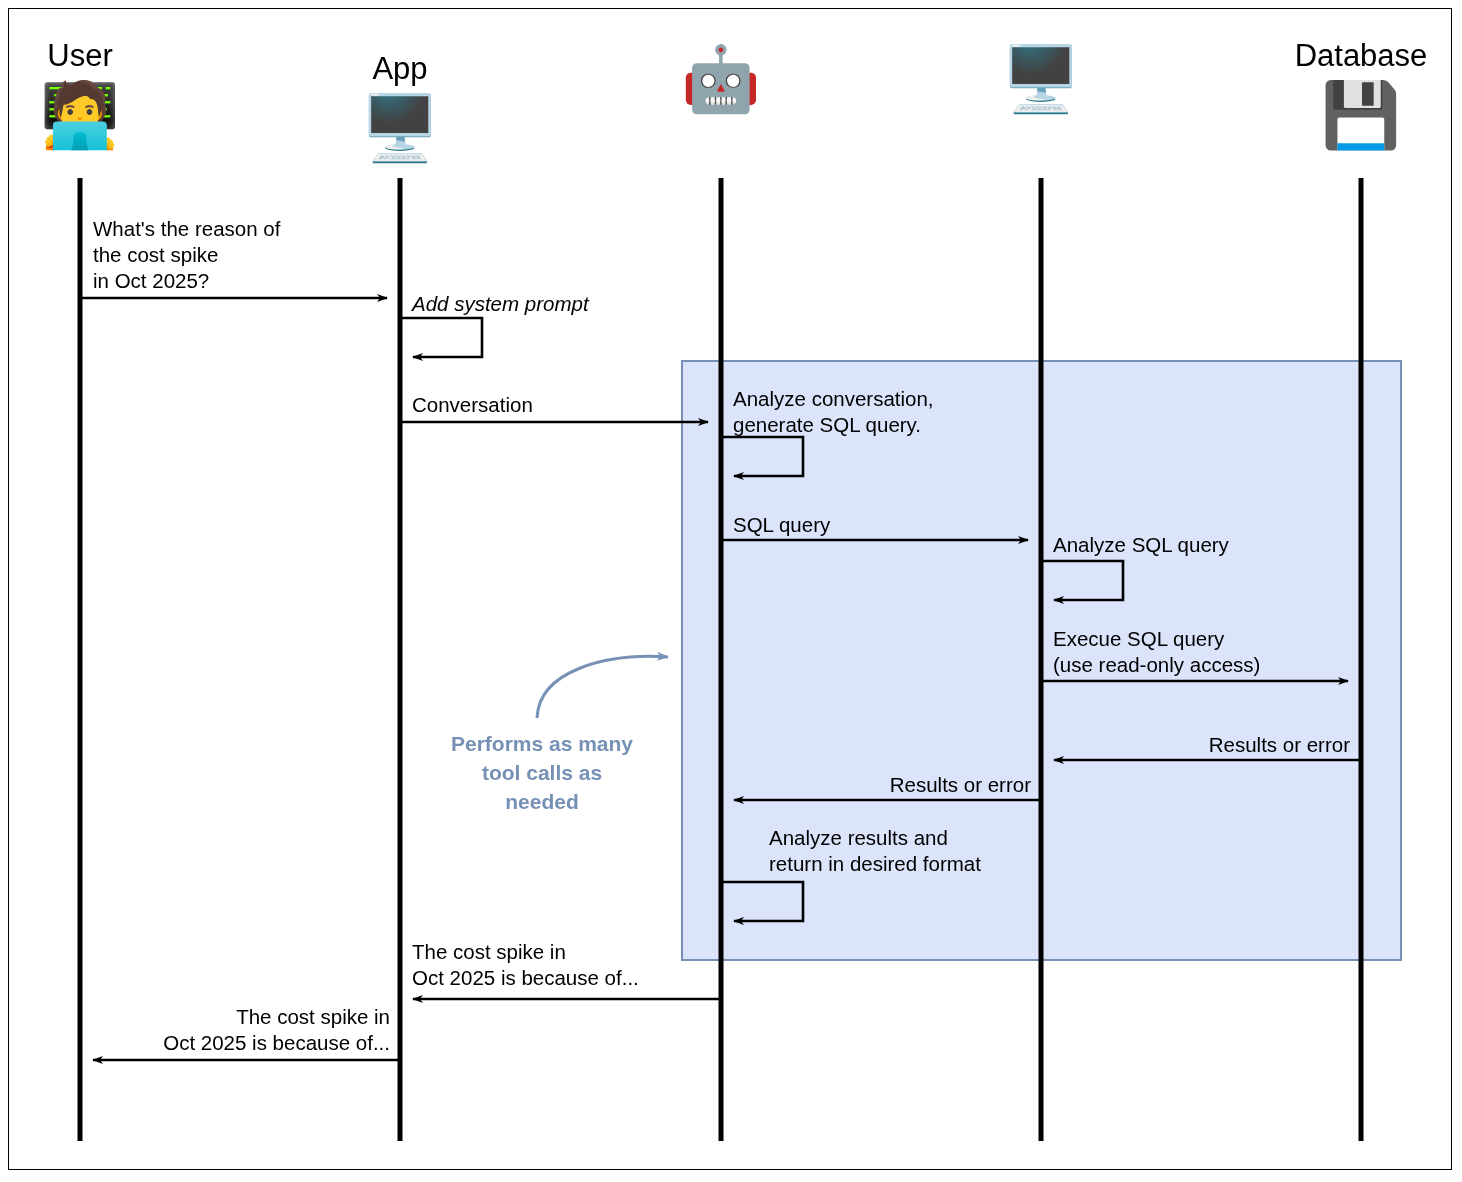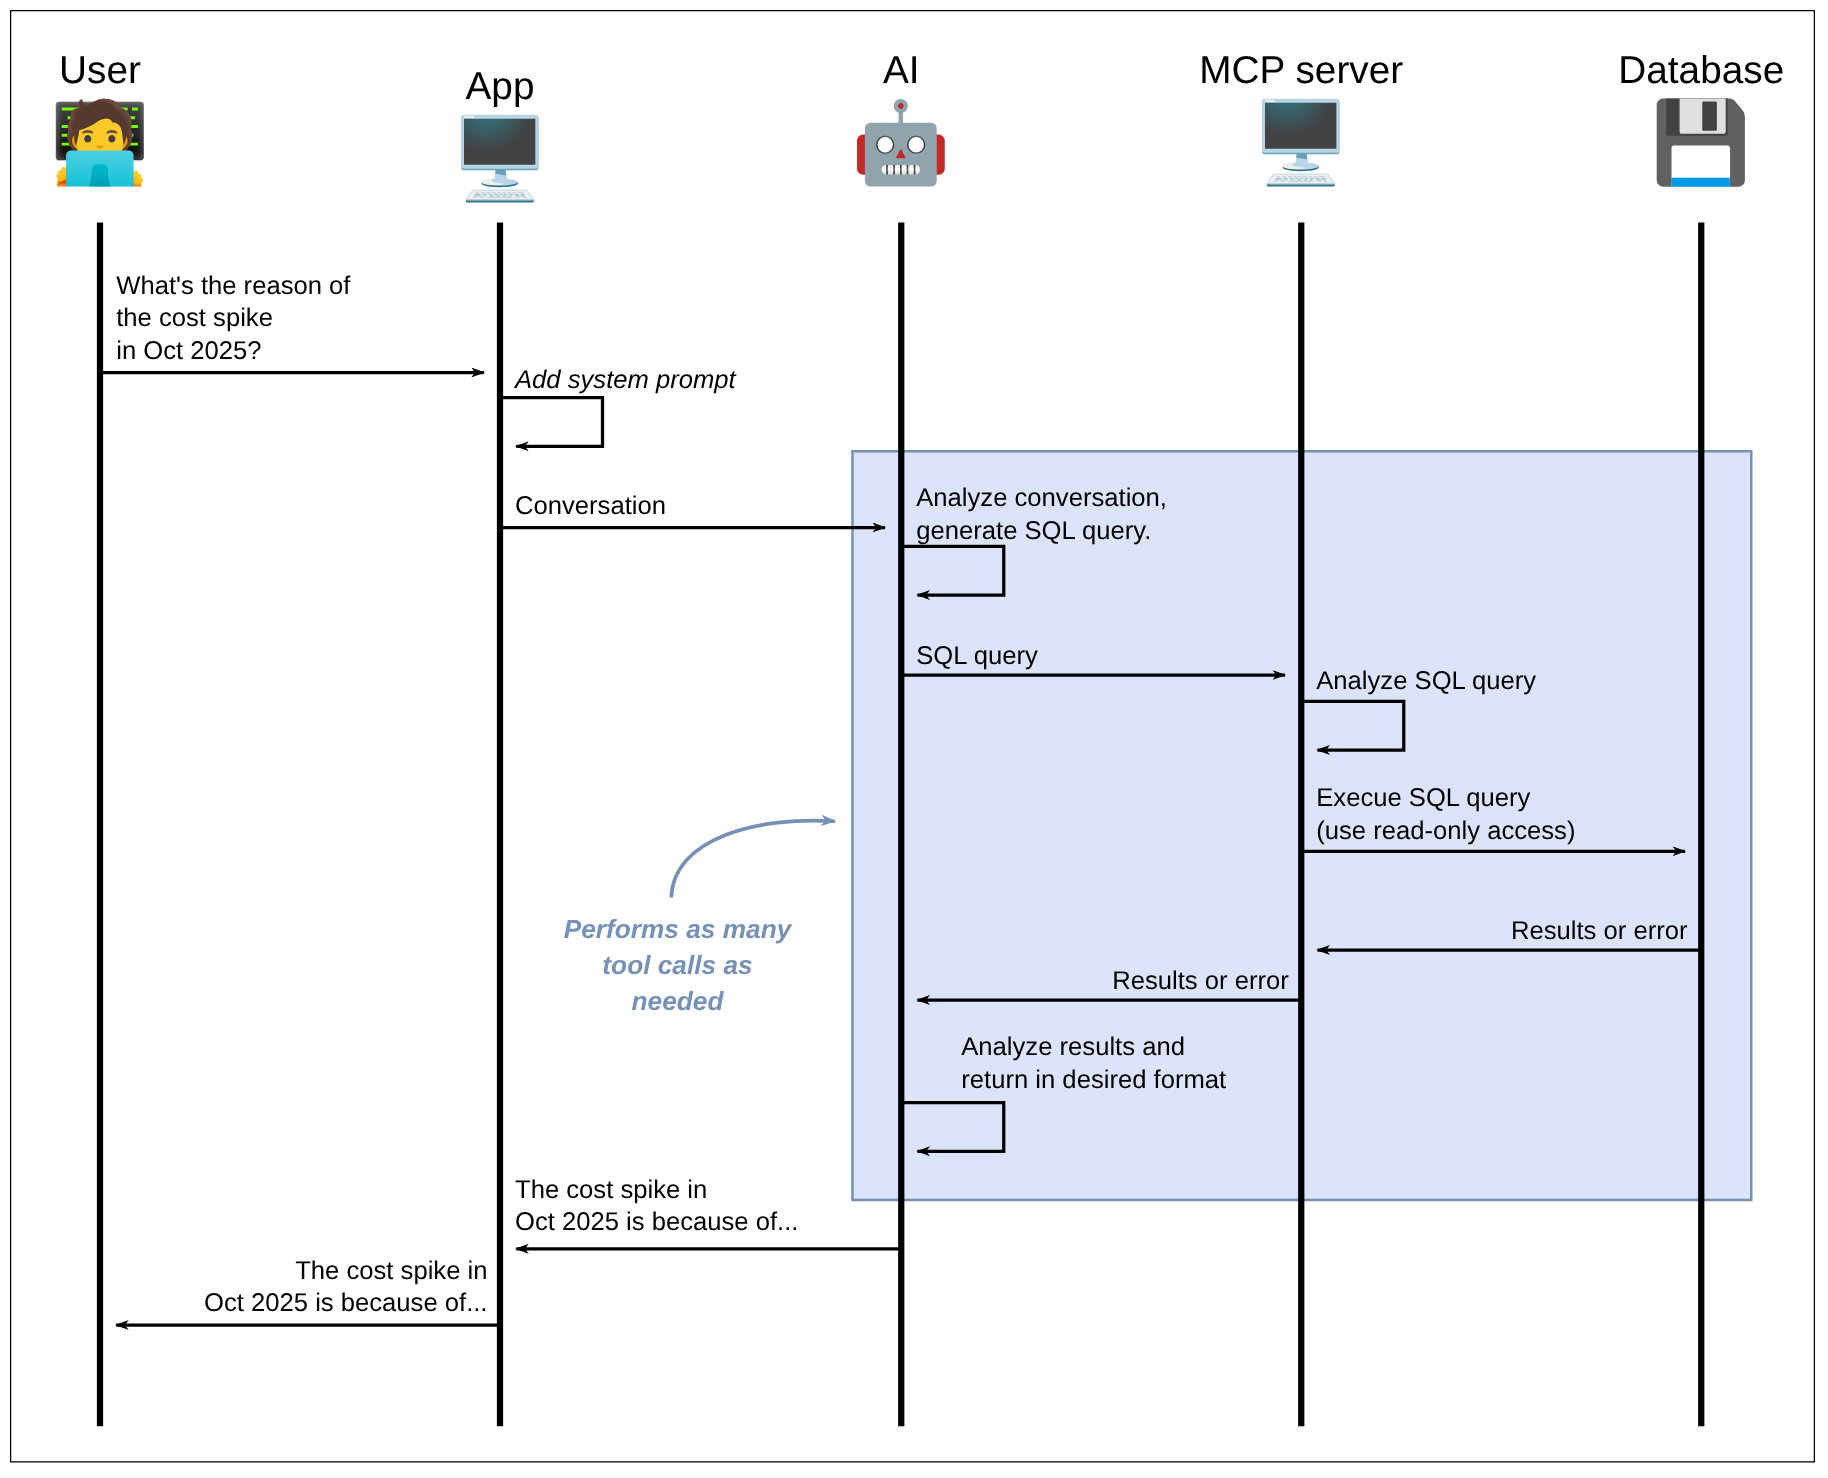--- a/index.html
+++ b/index.html
@@ -62,21 +62,20 @@
   }
   .msg-label.right {
     text-align: right;
     transform: translateX(-100%);
   }
   .note-label {
     position: absolute;
     font-size: 21px;
     line-height: 29px;
     font-weight: bold;
-    font-style: italic;
     color: #7691b5;
     text-align: center;
     white-space: pre;
     transform: translateX(-50%);
   }
 </style>
 </head>
 <body>
 
 <div id="canvas">
@@ -125,25 +124,23 @@
   <div id="actors-group">
       <div class="actor-head" style="left: 80px; top: 38px;">
         <div class="actor-name">User</div>
         <div class="actor-icon">🧑‍💻</div>
       </div>
       <div class="actor-head" style="left: 400px; top: 38px; margin-top: 13px;">
         <div class="actor-name">App</div>
         <div class="actor-icon">🖥️</div>
       </div>
       <div class="actor-head" style="left: 721px; top: 38px;">
-        <div class="actor-name">AI</div>
         <div class="actor-icon">🤖</div>
       </div>
       <div class="actor-head" style="left: 1041px; top: 38px;">
-        <div class="actor-name">MCP server</div>
         <div class="actor-icon">🖥️</div>
       </div>
       <div class="actor-head" style="left: 1361px; top: 38px;">
         <div class="actor-name">Database</div>
         <div class="actor-icon">💾</div>
       </div>
     </div>
 
   <div id="labels-group">
       <div class="msg-label" style="left: 93px; top: 216px;">What's the reason of

